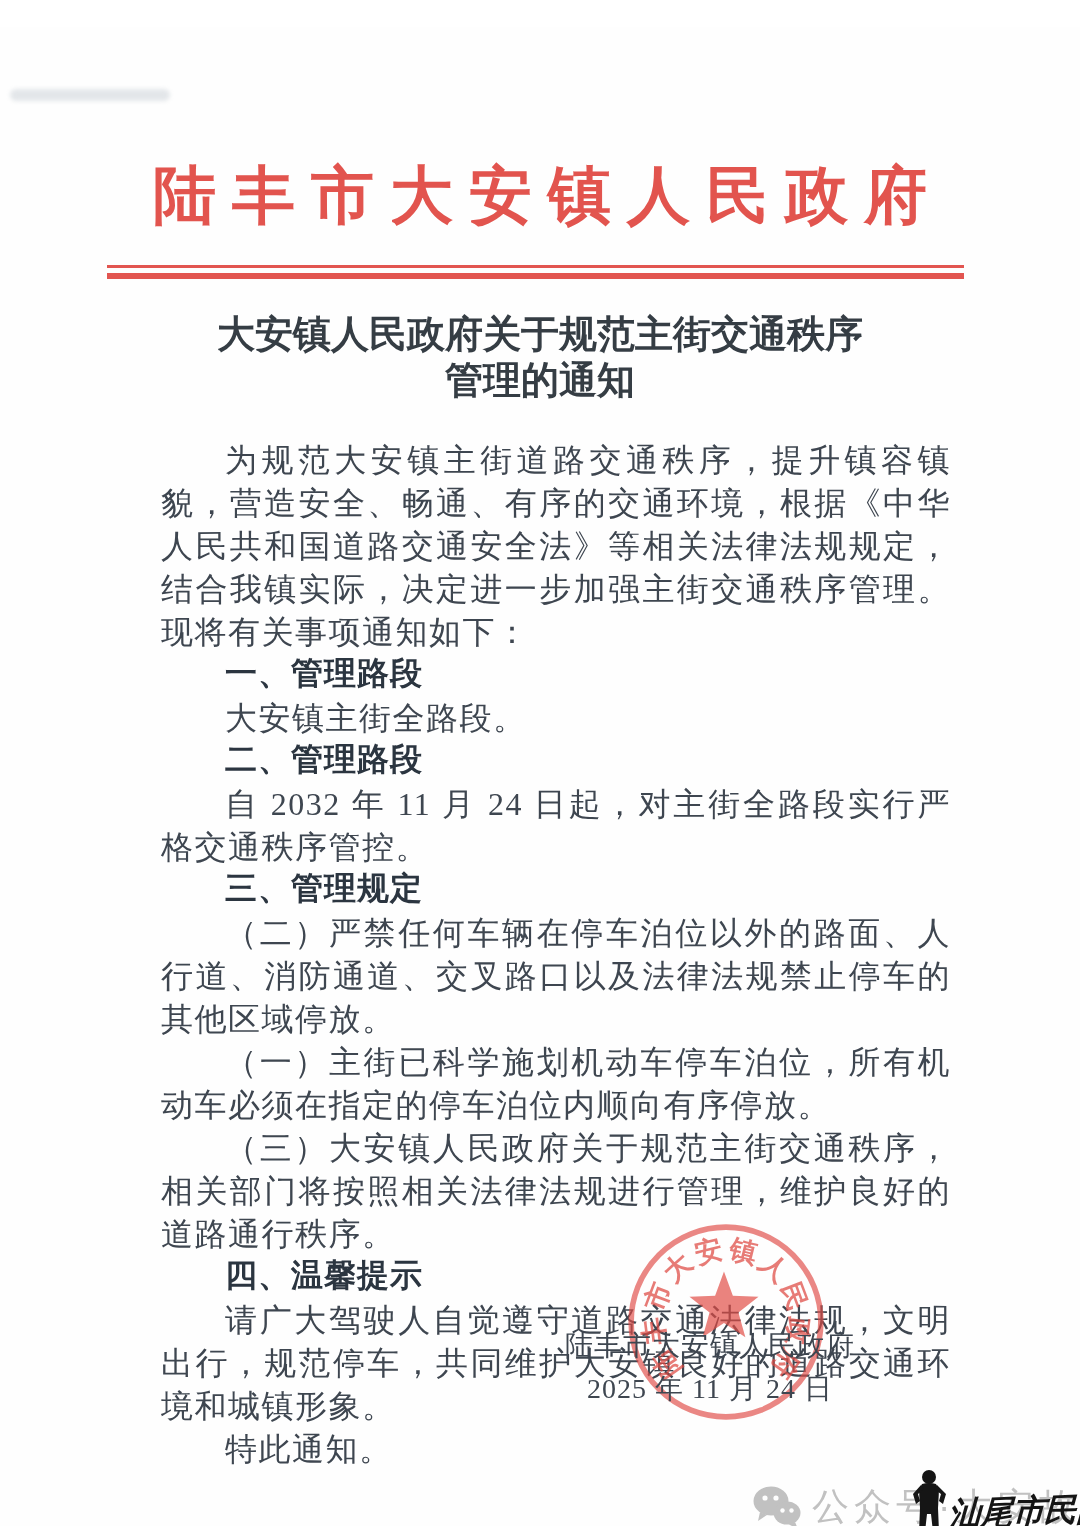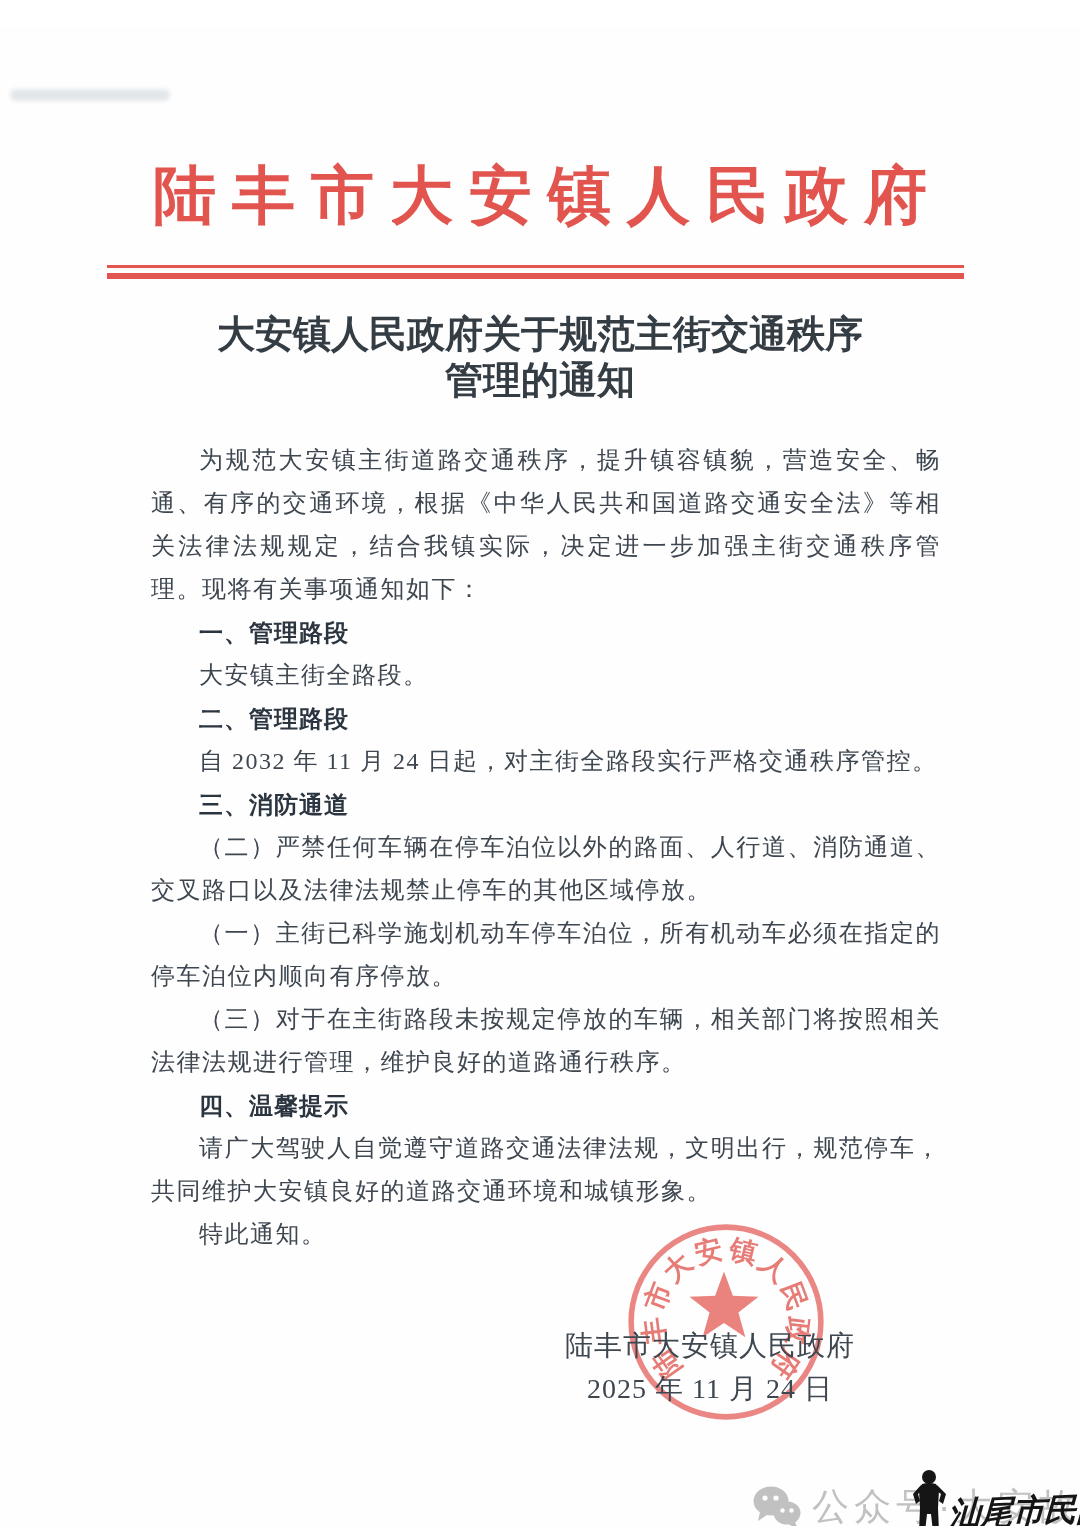--- a/index.html
+++ b/index.html
@@ -52,33 +52,33 @@
     text-align: center;
     font-size: 38px;
     font-weight: bold;
     color: #353d44;
     line-height: 46px;
     font-family: "Liberation Serif", "DejaVu Serif", serif;
   }
   
   .body-text {
     position: absolute;
-    left: 151px; top: 412px;
+    left: 161px; top: 412px;
     width: 790px;
-    font-size: 24px;
+    font-size: 32px;
     line-height: 43px;
     letter-spacing: 1.5px;
     color: #3e4650;
     text-align: justify;
     text-justify: inter-ideograph;
     text-align-last: left;
   }
   .body-text p { text-indent: 2em; }
   .body-text p.heading {
-    font-family: Liberation Sans, sans-serif;
+    font-family: Liberation Mono, monospace;
     font-weight: bold;
     color: #2b3540;
     letter-spacing: 1px;
   }
   
   .seal {
     position: absolute;
     left: 615px; top: 1184px;
     width: 222px; height: 222px;
     z-index: 1;
@@ -177,24 +177,24 @@
     <div>大安镇人民政府关于规范主街交通秩序</div>
     <div>管理的通知</div>
   </div>
 
   <div class="body-text">
     <p>为规范大安镇主街道路交通秩序，提升镇容镇貌，营造安全、畅通、有序的交通环境，根据《中华人民共和国道路交通安全法》等相关法律法规规定，结合我镇实际，决定进一步加强主街交通秩序管理。现将有关事项通知如下：</p>
     <p class="heading">一、管理路段</p>
     <p>大安镇主街全路段。</p>
     <p class="heading">二、管理路段</p>
     <p>自 2032 年 11 月 24 日起，对主街全路段实行严格交通秩序管控。</p>
-    <p class="heading">三、消防通道</p>
+    <p class="heading">三、管理规定</p>
     <p>（二）严禁任何车辆在停车泊位以外的路面、人行道、消防通道、交叉路口以及法律法规禁止停车的其他区域停放。</p>
     <p>（一）主街已科学施划机动车停车泊位，所有机动车必须在指定的停车泊位内顺向有序停放。</p>
-    <p>（三）对于在主街路段未按规定停放的车辆，相关部门将按照相关法律法规进行管理，维护良好的道路通行秩序。</p>
+    <p>（三）大安镇人民政府关于规范主街交通秩序，相关部门将按照相关法律法规进行管理，维护良好的道路通行秩序。</p>
     <p class="heading">四、温馨提示</p>
     <p>请广大驾驶人自觉遵守道路交通法律法规，文明出行，规范停车，共同维护大安镇良好的道路交通环境和城镇形象。</p>
     <p>特此通知。</p>
   </div>
 
   <svg class="seal" viewBox="0 0 220 220">
     <circle cx="110" cy="110" r="94" fill="none" stroke="rgba(224,74,68,0.75)" stroke-width="5.5"></circle>
     <path d="M108,60 L116.8,83.9 L142.2,84.9 L122.3,100.6 L129.2,125.1 L108,111 L86.8,125.1 L93.7,100.6 L73.8,84.9 L99.2,83.9 Z" fill="rgba(224,74,68,0.78)"></path>
     <g font-size="27" text-anchor="middle">
       <text x="110" y="47" transform="rotate(-125 110 110)">陆</text>

